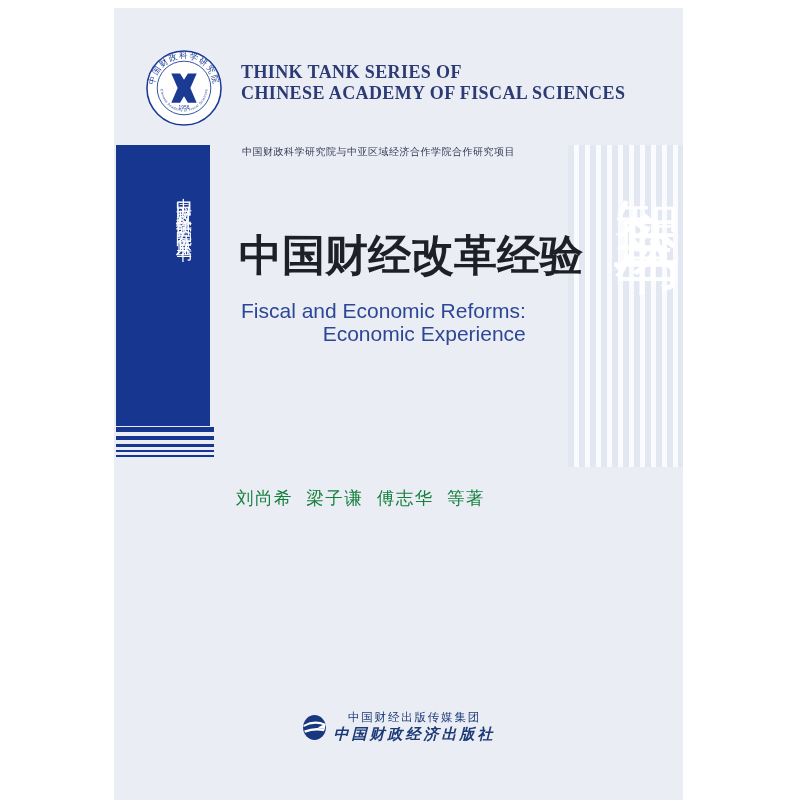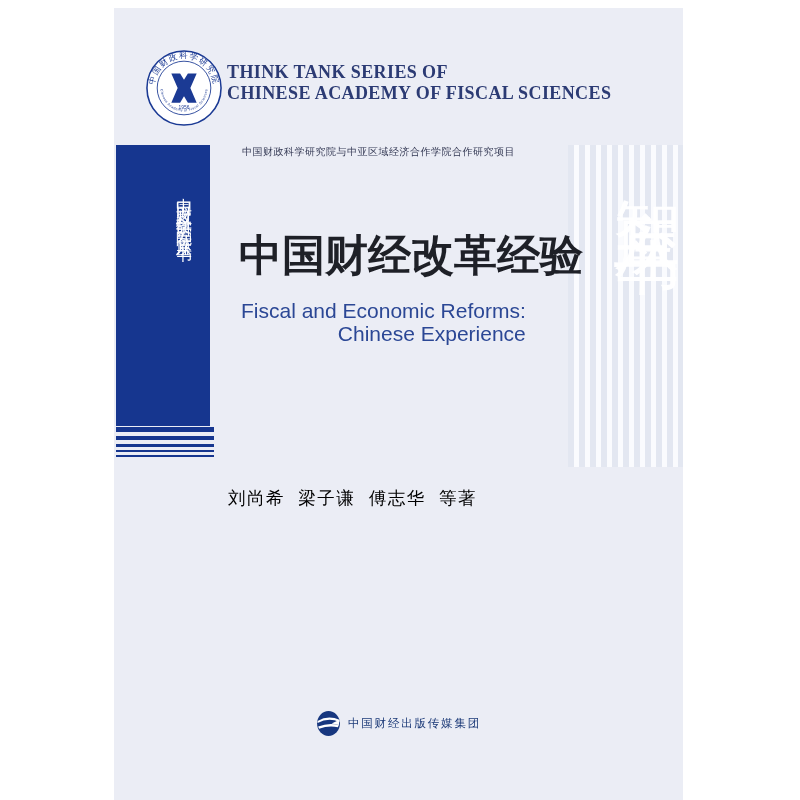--- a/index.html
+++ b/index.html
@@ -23,21 +23,21 @@
     font-family:"DejaVu Serif","Liberation Serif",serif;
     font-size:67px;line-height:76px;letter-spacing:10px;
     color:rgba(255,255,255,0.96);font-weight:400;
   }
 
   
   .seal{position:absolute;left:31px;top:41px;width:78px;height:78px;}
 
   
   .series-header{
-    position:absolute;left:113px;top:54px;
+    position:absolute;left:127px;top:54px;
     font-family:"Liberation Serif","DejaVu Serif",serif;
     font-weight:700;font-size:18px;line-height:21px;color:#2c3b74;
     letter-spacing:0.4px;
   }
 
   
   .spine-bar{
     position:absolute;left:2px;top:137px;width:94px;height:281px;
     background:#16368f;
   }
@@ -62,22 +62,22 @@
   .main-title{
     position:absolute;left:125px;top:219px;
     font-size:43px;font-weight:700;color:#1e2027;letter-spacing:0px;
     font-family:"Liberation Sans","DejaVu Sans",sans-serif;
   }
   .subtitle{
     position:absolute;left:127px;top:291px;
     font-size:21px;line-height:23px;color:#2b4795;font-weight:400;text-align:right;
   }
   .authors{
-    position:absolute;left:114px;top:478px;
-    font-size:17.5px;letter-spacing:1.5px;word-spacing:7px;color:#000000;
+    position:absolute;left:122px;top:478px;
+    font-size:17.5px;letter-spacing:1.5px;word-spacing:7px;color:#15803d;
   }
 
   
   .publisher{
     position:absolute;left:0;right:0;top:702px;
     display:flex;justify-content:center;align-items:center;gap:7px;
   }
   .publisher-logo{width:25px;height:27px;flex:0 0 auto;}
   .publisher-text{display:flex;flex-direction:column;align-items:center;}
   .publisher-group{
@@ -125,29 +125,30 @@
   <div class="bar-stripe bs1"></div>
   <div class="bar-stripe bs2"></div>
   <div class="bar-stripe bs3"></div>
   <div class="bar-stripe bs4"></div>
   <div class="bar-stripe bs5"></div>
 
   <div class="project-line">中国财政科学研究院与中亚区域经济合作学院合作研究项目</div>
   <div class="main-title">中国财经改革经验</div>
   <div class="subtitle">
     <div>Fiscal and Economic Reforms:</div>
-    <div>Chinese Experience</div>
+    <div>Economic Experience</div>
   </div>
   <div class="authors">刘尚希 梁子谦 傅志华 等著</div>
 
   <div class="publisher">
     <svg class="publisher-logo" viewBox="0 0 24 26">
       <ellipse cx="12" cy="13" rx="11" ry="12" fill="#17377f"></ellipse>
       <path d="M1.5 10.5 Q 12 4.5 22.5 9.5 L 22.5 11.5 Q 12 7 1.5 12.5 Z" fill="#ffffff"></path>
       <path d="M2 16 Q 12 12 22 14.5 L 21 16.5 Q 12 14.5 3 18 Z" fill="#ffffff"></path>
       <path d="M22.5 9.5 L 15 13 L 22 14.5 Z" fill="#ffffff"></path>
     </svg>
     <div class="publisher-text">
       <div class="publisher-group">中国财经出版传媒集团</div>
+      <div class="publisher-press">中国财政经济出版社</div>
     </div>
   </div>
 
 </div>
 
 </body></html>

